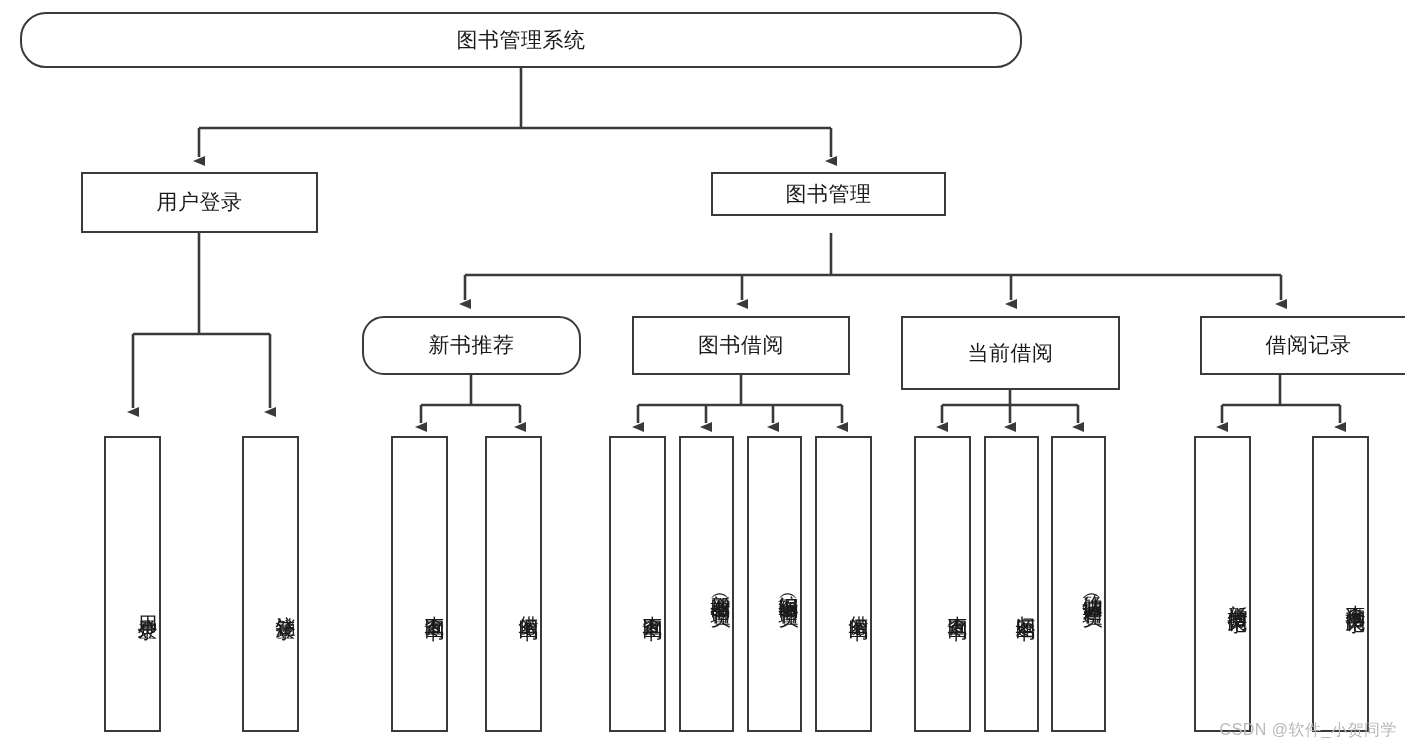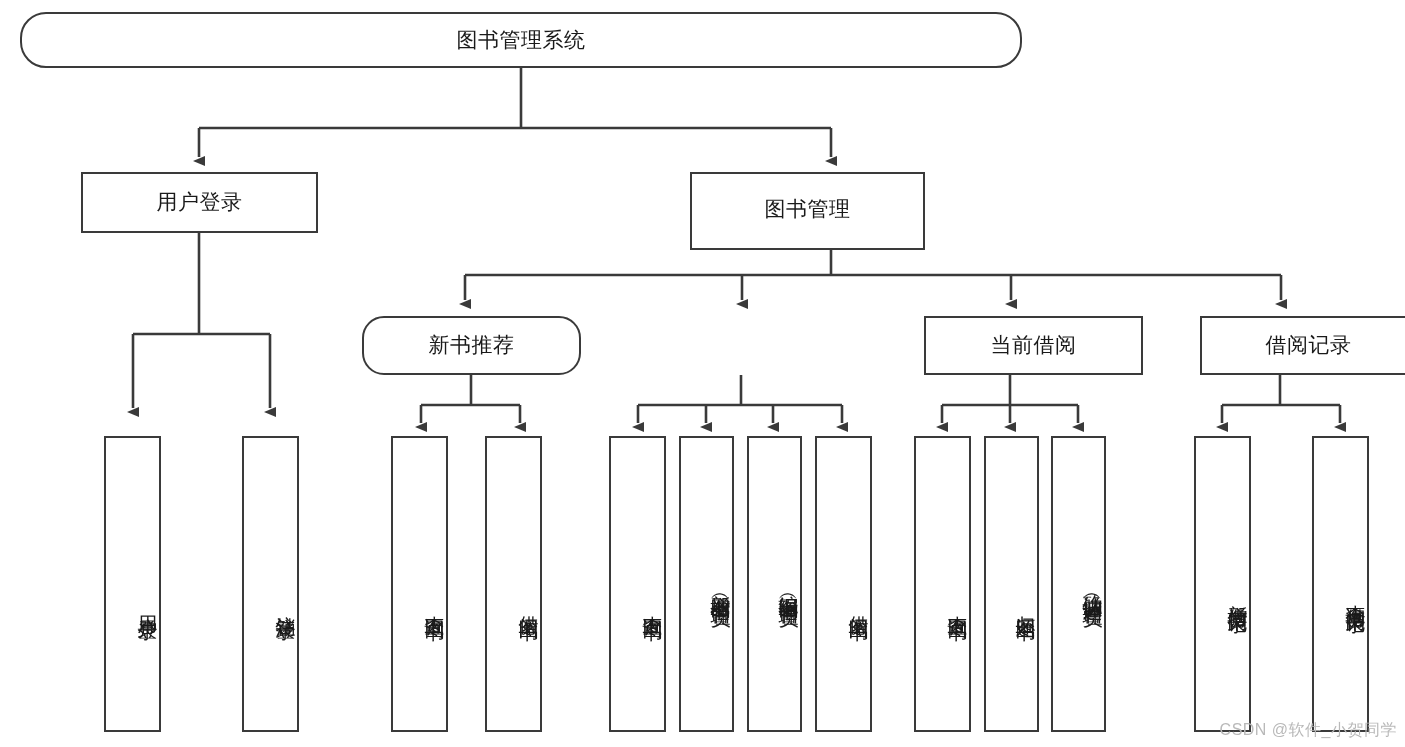--- a/index.html
+++ b/index.html
@@ -121,26 +121,27 @@
       <path d="M 1222 405 L 1340 405"></path>
       <path d="M 1222 405 L 1222 423" marker-end="url(#arrow)"></path>
       <path d="M 1340 405 L 1340 423" marker-end="url(#arrow)"></path>
     </g>
   </svg>
 
   <div class="node horiz" style="left:20px; top:12px; width:1002px; height:56px;border-radius:26px;">图书管理系统</div>
 
   <div class="node horiz" style="left:81px; top:172px; width:237px; height:61px;">用户登录</div>
 
-  <div class="node horiz" style="left:690px; top:172px; width:235px; height:78px;font-family:Liberation Mono, monospace;">图书管理</div>
+  <div class="node horiz" style="left:711px; top:172px; width:235px; height:44px;">图书管理</div>
 
   <div class="node horiz" style="left:362px; top:316px; width:219px; height:59px;border-radius:22px;">新书推荐</div>
 
+  <div class="node horiz" style="left:632px; top:316px; width:218px; height:59px;">图书借阅</div>
 
-  <div class="node horiz" style="left:901px; top:316px; width:219px; height:59px;margin-left:23px;">当前借阅</div>
+  <div class="node horiz" style="left:901px; top:316px; width:219px; height:74px;">当前借阅</div>
 
   <div class="node horiz" style="left:1200px; top:316px; width:217px; height:59px;">借阅记录</div>
 
   <div class="node vert" style="left:104px; top:436px; width:57px; height:296px;">用户登录</div>
 
   <div class="node vert" style="left:242px; top:436px; width:57px; height:296px;">注销登录</div>
 
   <div class="node vert" style="left:391px; top:436px; width:57px; height:296px;">查询图书</div>
 
   <div class="node vert" style="left:485px; top:436px; width:57px; height:296px;">借阅图书</div>

